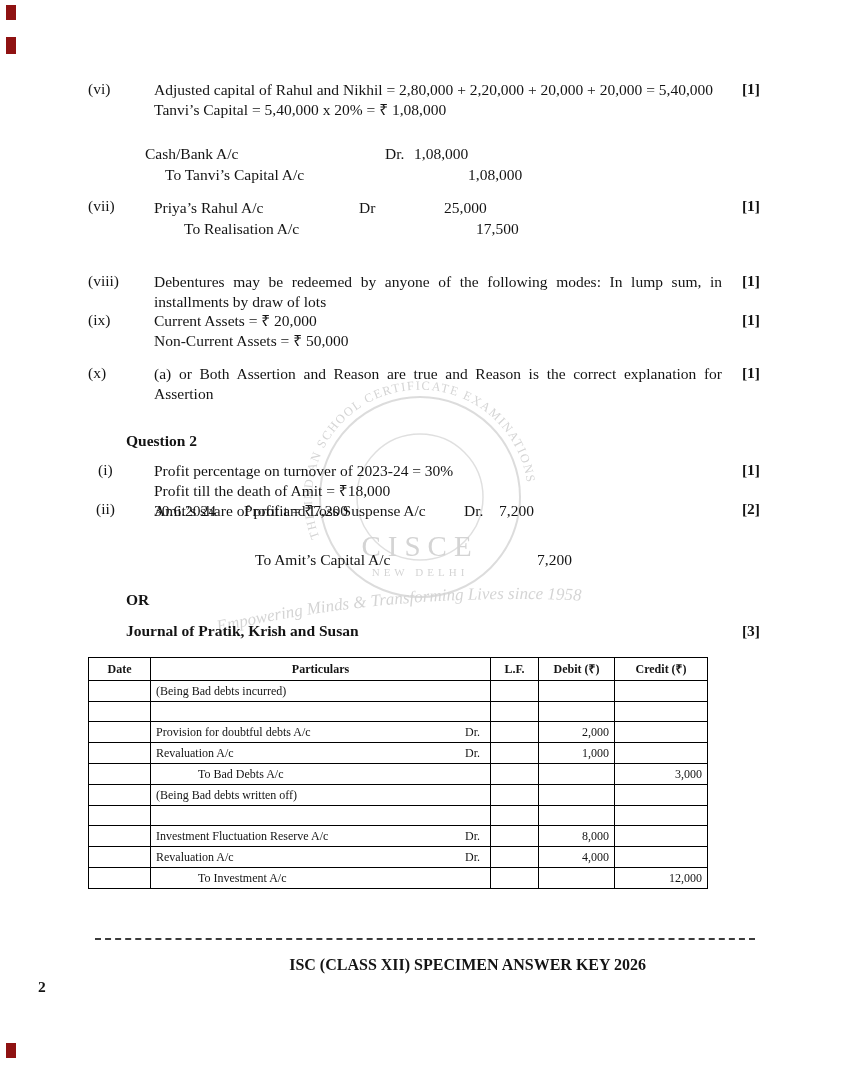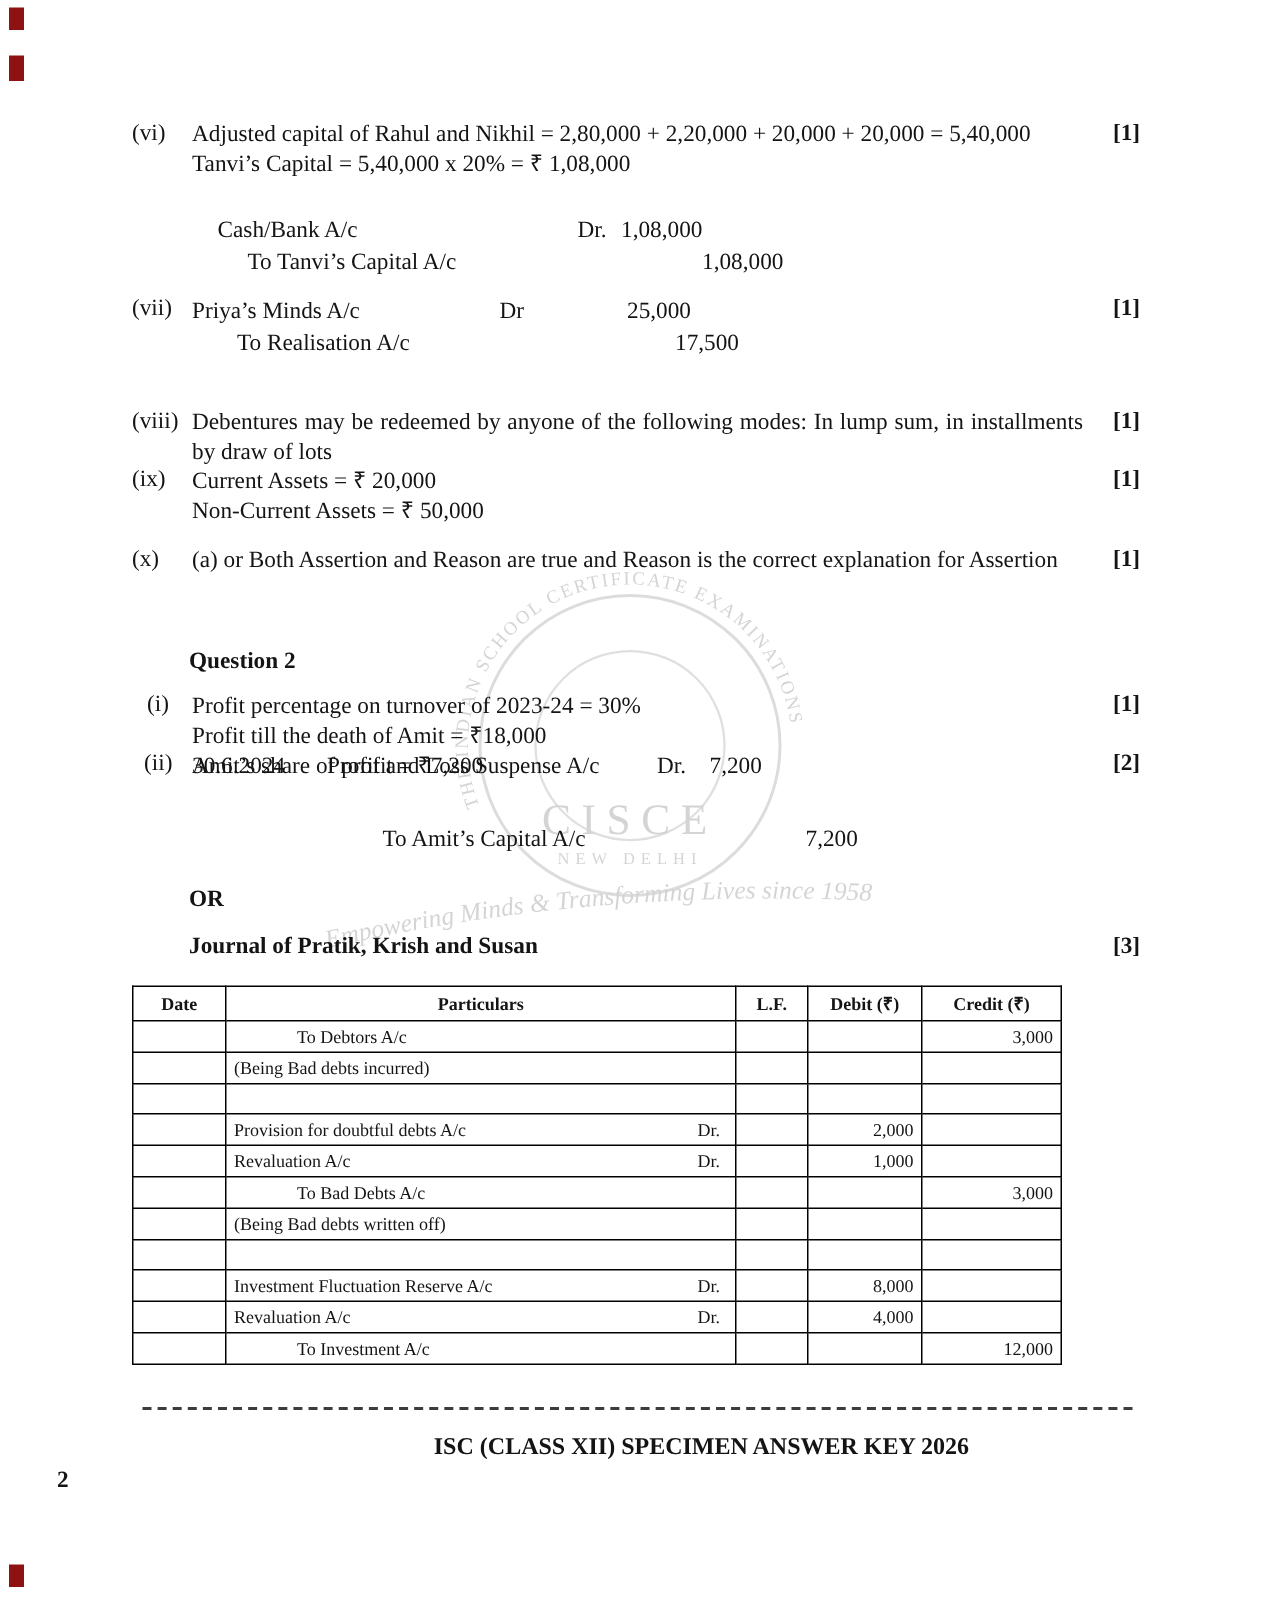--- a/index.html
+++ b/index.html
@@ -13,21 +13,21 @@
     overflow:hidden;
   }
   .abs { position:absolute; }
   .bold { font-weight:700;margin-left:38px; }
   .center { }
   .just { text-align:justify; }
 
   
   .item { position:absolute; left:88px; width:672px; }
   .itemlbl { position:absolute; left:0; top:0; }
-  .itemcontent { margin-left:40px; margin-right:38px; line-height:20px; }
+  .itemcontent { margin-left:66px; margin-right:38px; line-height:20px; }
   .mark { position:absolute; right:0; top:0; font-weight:700; }
 
   .line { position:relative; height:21px; line-height:21px; }
   .pos { position:absolute; top:0; }
 
   
   .watermark { position:absolute; left:0; top:0; z-index:0; pointer-events:none; }
   .content-layer { position:absolute; left:0; top:0; width:740px; height:1070px; z-index:1; }
 
   
@@ -101,21 +101,21 @@
     <div class="line">
       <span class="pos" style="left:30px">To Tanvi’s Capital A/c</span>
       <span class="pos" style="left:333px">1,08,000</span>
     </div>
   </div>
 
   <div class="item" style="top:197px">
     <span class="itemlbl">(vii)</span>
     <div class="itemcontent">
       <div class="line">
-        <span>Priya’s Minds A/c</span>
+        <span>Priya’s Rahul A/c</span>
         <span class="pos" style="left:205px">Dr</span>
         <span class="pos" style="left:290px">25,000</span>
       </div>
       <div class="line">
         <span class="pos" style="left:30px">To Realisation A/c</span>
         <span class="pos" style="left:322px">17,500</span>
       </div>
     </div>
     <span class="mark">[1]</span>
   </div>
@@ -188,27 +188,20 @@
         <th>Date</th>
         <th>Particulars</th>
         <th>L.F.</th>
         <th>Debit (₹)</th>
         <th>Credit (₹)</th>
       </tr>
     </thead>
     <tbody>
         <tr>
           <td class="c-date"></td>
-          <td class="c-part indent"><span class="pt">To Debtors A/c</span><span class="dr"></span></td>
-          <td class="c-lf"></td>
-          <td class="c-debit"></td>
-          <td class="c-credit">3,000</td>
-        </tr>
-        <tr>
-          <td class="c-date"></td>
           <td class="c-part"><span class="pt">(Being Bad debts incurred)</span><span class="dr"></span></td>
           <td class="c-lf"></td>
           <td class="c-debit"></td>
           <td class="c-credit"></td>
         </tr>
         <tr>
           <td class="c-date"></td>
           <td class="c-part"><span class="pt"></span><span class="dr"></span></td>
           <td class="c-lf"></td>
           <td class="c-debit"></td>

